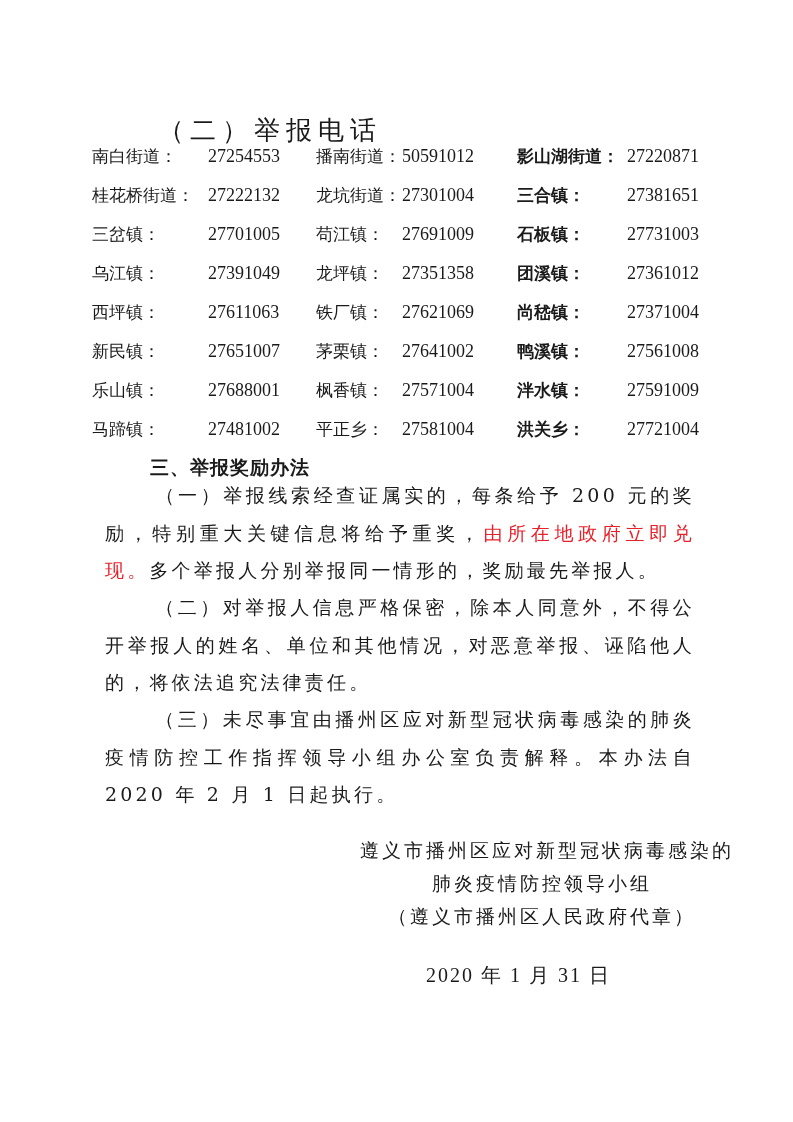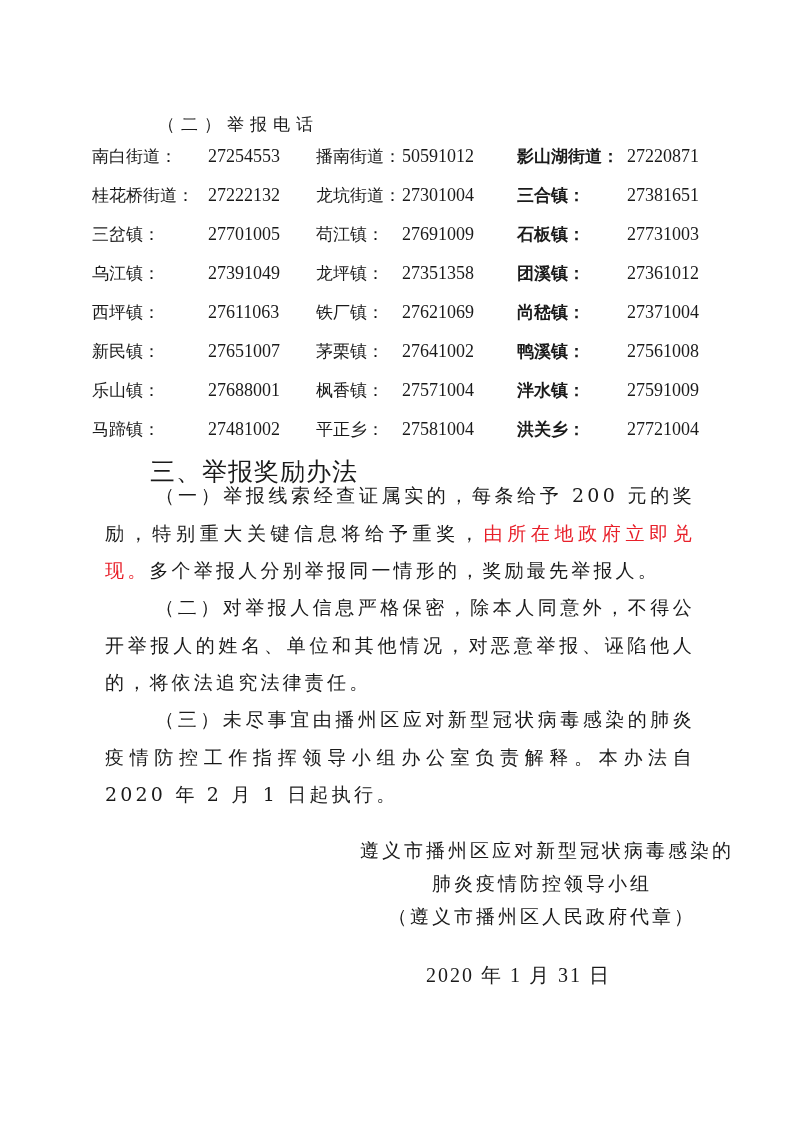--- a/index.html
+++ b/index.html
@@ -1,30 +1,30 @@
 <!DOCTYPE html>
 <html><head>
   <meta charset="utf-8">
   <style>
     html, body { margin: 0; padding: 0; background: #ffffff; }
     body { width: 793px; height: 1122px; position: relative; overflow: hidden;
            font-family: "DejaVu Serif", "Liberation Serif", serif; color: #1a1a1a; }
     .abs { position: absolute; white-space: nowrap; }
-    .sub-heading { left: 158px; top: 113px; font-size: 17px; letter-spacing: 6px; }
+    .sub-heading { left: 158px; top: 113px; font-size: 26px; letter-spacing: 6px; }
     .phone-row { position: absolute; left: 0; width: 728px; height: 30px; }
     .cell { position: absolute; font-size: 17px; white-space: nowrap; }
     .cell .name { display: inline-block; letter-spacing: 0; }
     .cell .num { font-family: "Liberation Serif", "DejaVu Serif", serif; font-size: 18px; }
     .c1 { left: 92px; }
     .c2 { left: 316px; }
     .c3 { left: 517px; }
     .name-w1 { width: 116px; display: inline-flex; justify-content: space-between; }
     .name-w2 { width: 86px; display: inline-flex; justify-content: space-between; }
     .name-w3 { width: 110px; display: inline-flex; justify-content: space-between; font-weight: bold; }
-    .section-heading { left: 150px; top: 455px; font-size: 25px; font-weight: normal;
+    .section-heading { left: 150px; top: 455px; font-size: 19px; font-weight: bold;
                        font-family: "DejaVu Sans", "Liberation Sans", sans-serif; letter-spacing: 1px; }
     .para { position: absolute; left: 105px; width: 590px; font-size: 19px; line-height: 37.5px;
             letter-spacing: 3.2px; text-align: justify; }
     .para .indent { display: inline-block; width: 50px; }
     .red { color: #e8202a; }
     .sig { position: absolute; font-size: 19px; letter-spacing: 3px; white-space: nowrap; margin-left: 32px; }
     .date { position: absolute; left: 426px; top: 962px; font-size: 20px; letter-spacing: 2px;
             font-family: "Liberation Serif", "DejaVu Serif", serif; }
   </style>
 </head>

